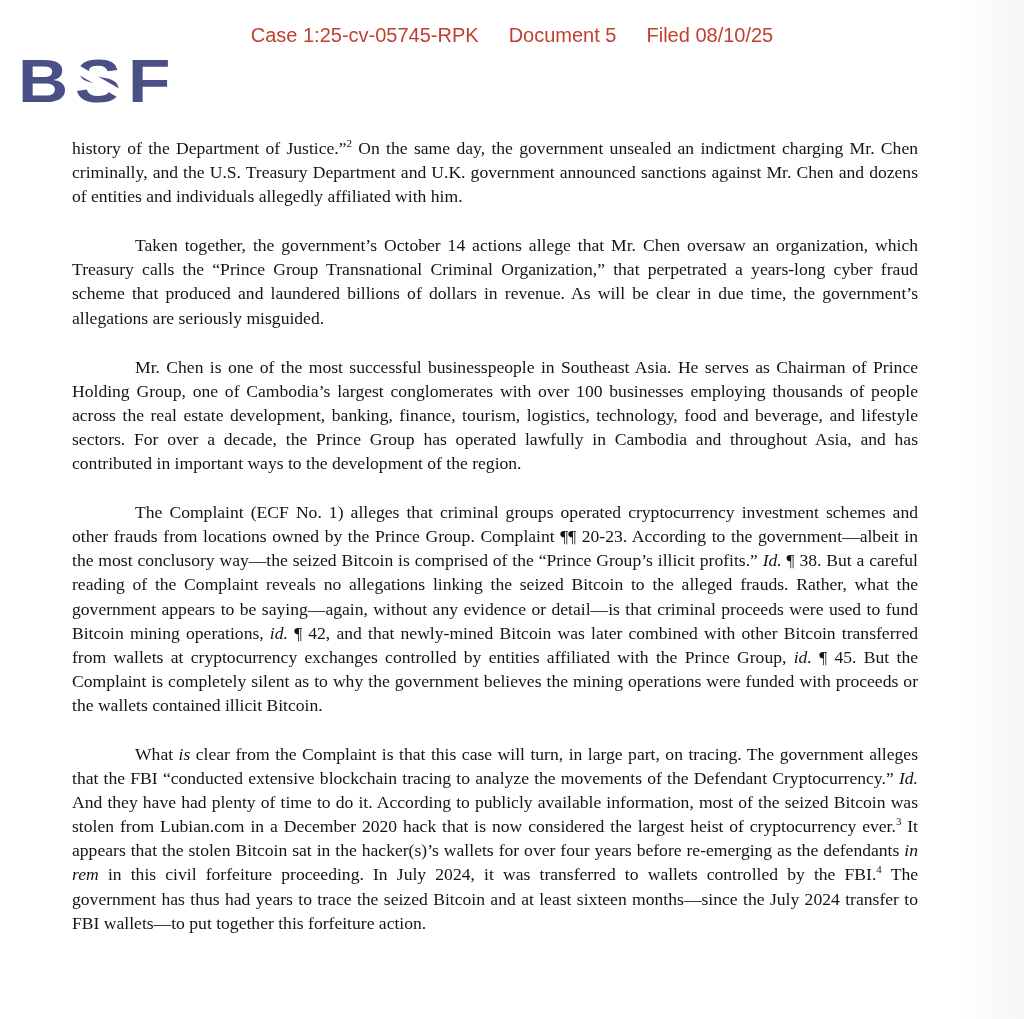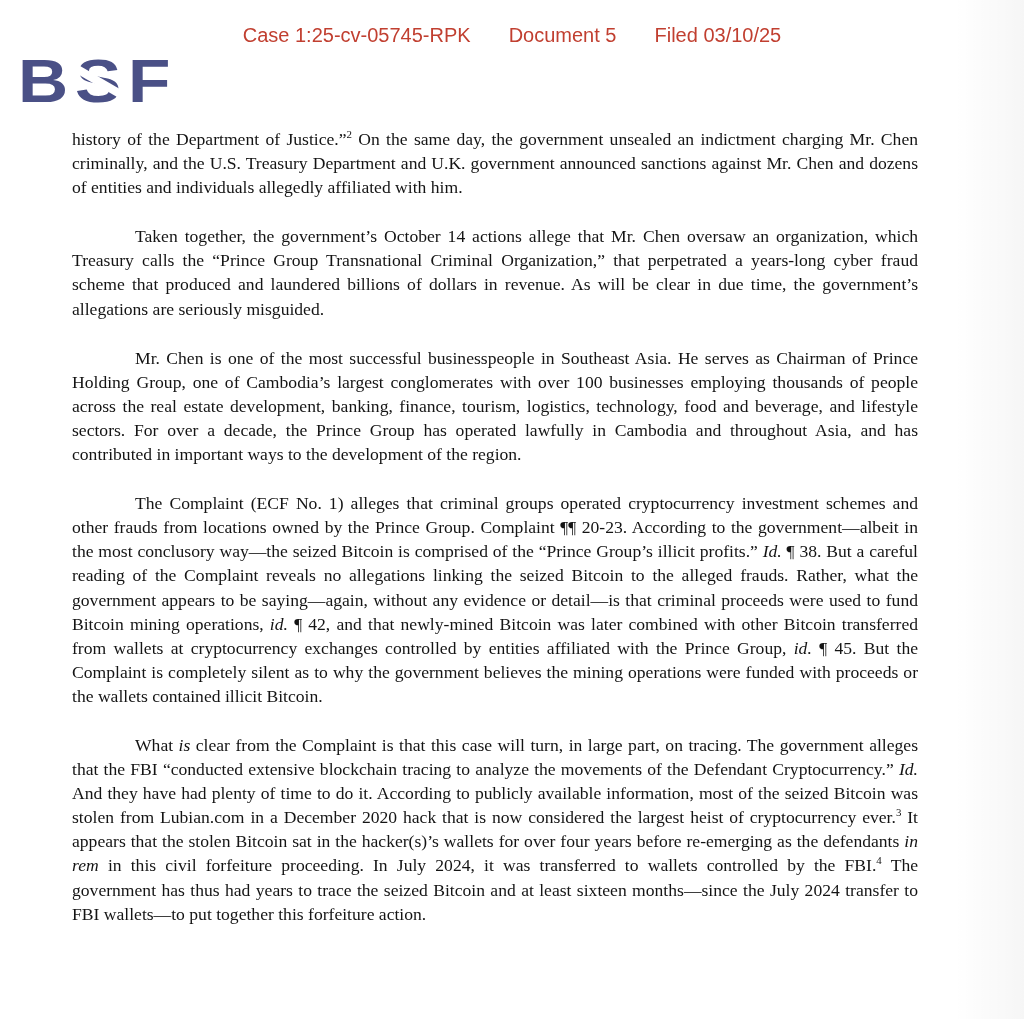--- a/index.html
+++ b/index.html
@@ -17,21 +17,21 @@
     overflow: hidden;
     font-family: "Liberation Serif", serif;
   }
   .stamp {
     position: absolute;
     top: 24px;
     left: 0;
     width: 1024px;
     display: flex;
     justify-content: center;
-    gap: 38px;
+    gap: 30px;
     font-family: "Liberation Sans", sans-serif;
     font-size: 20px;
     line-height: 22px;
     color: var(--stamp-red);
     white-space: nowrap;
   }
   .logo {
     position: absolute;
     top: 50px;
     left: 18px;
@@ -62,21 +62,21 @@
   .doc {
     position: absolute;
     top: 127px;
     left: 72px;
     width: 846px;
     color: var(--text-color);
     font-size: 17.6px;
     line-height: 24.1px;
     text-align: justify;
   }
-  .para { margin: 0 0 25px 0; }
+  .para { margin: 9px 0 25px 0; }
   .para.indent { text-indent: 63px; }
   .para sup {
     font-size: 0.62em;
     line-height: 0;
     vertical-align: super;
   }
   .it { font-style: italic; }
   .edge-shade {
     position: absolute;
     top: 0; right: 0;
@@ -84,21 +84,21 @@
     background: linear-gradient(to right, rgba(0,0,0,0), rgba(0,0,0,0.035));
     pointer-events: none;
   }
 </style>
 </head>
 <body>
 
 <div class="stamp">
   <span>Case 1:25-cv-05745-RPK</span>
   <span>Document 5</span>
-  <span>Filed 03/10/25</span>
+  <span>Filed 08/10/25</span>
 </div>
 
 <div class="logo">
   <span>B</span><span class="s-wrap"><span>S</span><span class="s-slash"></span></span><span>F</span>
 </div>
 
 <div class="doc">
     <p class="para"><span>history of the Department of Justice.”</span><sup>2</sup><span>  On the same day, the government unsealed an indictment charging Mr. Chen criminally, and the U.S. Treasury Department and U.K. government announced sanctions against Mr. Chen and dozens of entities and individuals allegedly affiliated with him.</span></p>
     <p class="para indent"><span>Taken together, the government’s October 14 actions allege that Mr. Chen oversaw an organization, which Treasury calls the “Prince Group Transnational Criminal Organization,” that perpetrated a years-long cyber fraud scheme that produced and laundered billions of dollars in revenue.  As will be clear in due time, the government’s allegations are seriously misguided.</span></p>
     <p class="para indent"><span>Mr. Chen is one of the most successful businesspeople in Southeast Asia. He serves as Chairman of Prince Holding Group, one of Cambodia’s largest conglomerates with over 100 businesses employing thousands of people across the real estate development, banking, finance, tourism, logistics, technology, food and beverage, and lifestyle sectors.  For over a decade, the Prince Group has operated lawfully in Cambodia and throughout Asia, and has contributed in important ways to the development of the region.</span></p>

